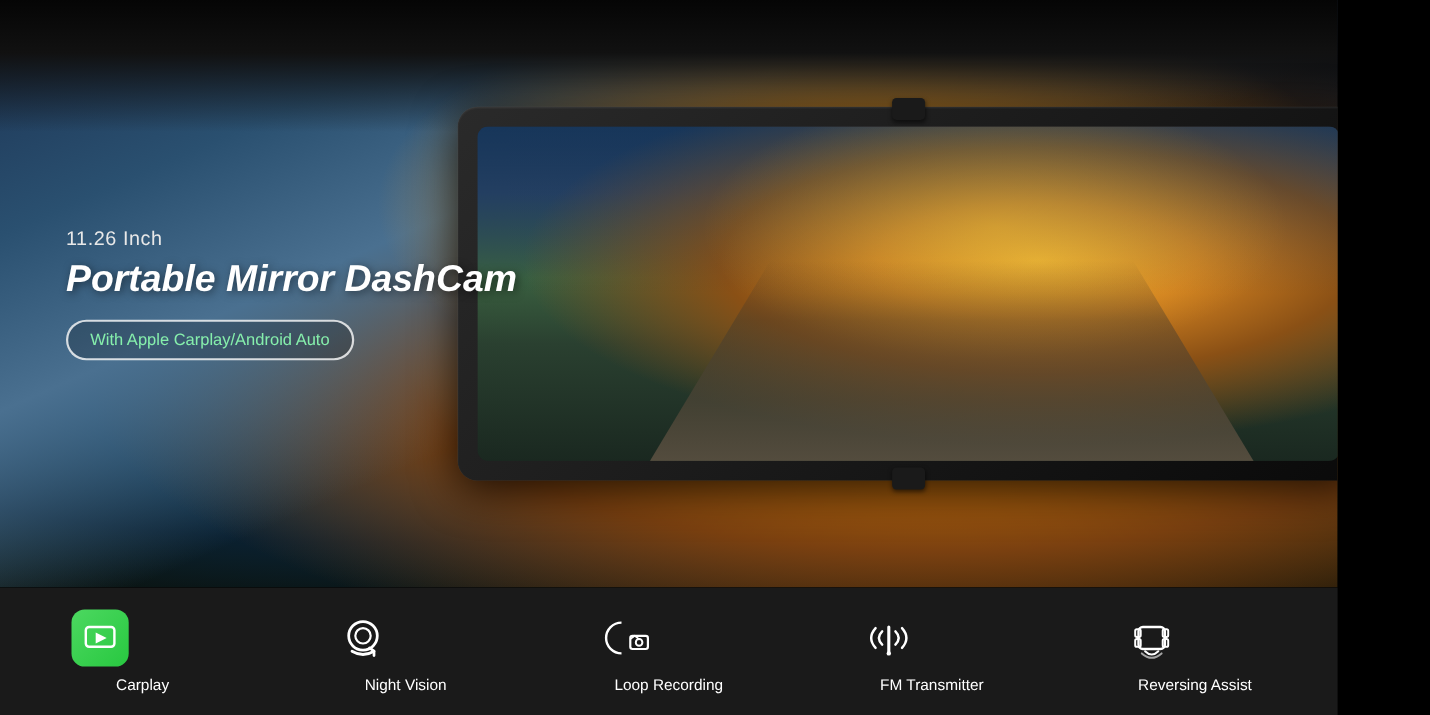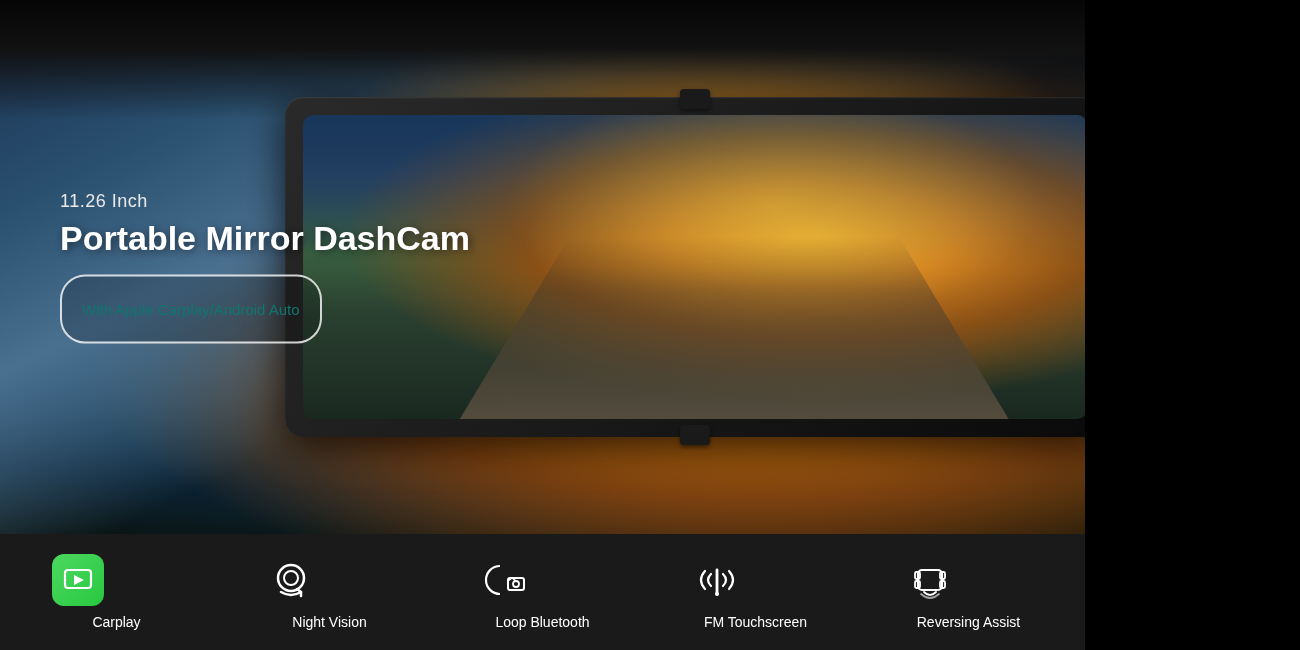--- a/index.html
+++ b/index.html
@@ -5,21 +5,21 @@
     * { margin: 0; padding: 0; box-sizing: border-box; }
     body {
       width: 1300px;
       height: 650px;
       overflow: hidden;
       font-family: Arial, sans-serif;
       background: #000;
     }
 
     .main-container {
-      width: 1085px;
+      width: 1216px;
       height: 650px;
       position: relative;
       display: flex;
       flex-direction: column;
     }
 
     
     .hero {
       flex: 1;
       position: relative;
@@ -75,30 +75,31 @@
       letter-spacing: 0.5px;
     }
 
     .hero-text .main-title {
       font-size: 34px;
       font-weight: 700;
       line-height: 1.2;
       margin-bottom: 16px;
       color: #ffffff;
       text-shadow: 2px 2px 8px rgba(0,0,0,0.5);
+      font-style: italic;
     }
 
     .hero-text .badge {
       display: inline-block;
       border: 2px solid rgba(255,255,255,0.8);
       border-radius: 25px;
-      padding: 24px 20px;
+      padding: 8px 20px;
       font-size: 15px;
       font-weight: 500;
-      color: #0f766e;
+      color: #86efac;
       background: rgba(0,0,0,0.2);
     }
 
     
     .mirror-device {
       position: absolute;
       right: -20px;
       top: 50%;
       transform: translateY(-50%);
       width: 820px;
@@ -295,39 +296,39 @@
       <div class="feature-icon">
         <svg viewBox="0 0 48 48" fill="none" xmlns="http://www.w3.org/2000/svg" width="48" height="48">
 
           <path d="M20 10 A14 14 0 1 0 20 38 A10 10 0 1 1 20 10Z" stroke="white" stroke-width="2.2" fill="none"></path>
 
           <rect x="28" y="22" width="16" height="12" rx="2" stroke="white" stroke-width="2" fill="none"></rect>
           <circle cx="36" cy="28" r="3" stroke="white" stroke-width="1.8" fill="none"></circle>
           <polyline points="28,25 32,22 36,25" stroke="white" stroke-width="1.5" fill="none"></polyline>
         </svg>
       </div>
-      <div class="feature-label">Loop Bluetooth</div>
+      <div class="feature-label">Loop Recording</div>
     </div>
 
     <div class="feature-item">
       <div class="feature-icon">
         <svg viewBox="0 0 48 48" fill="none" xmlns="http://www.w3.org/2000/svg" width="48" height="48">
 
           <line x1="24" y1="14" x2="24" y2="38" stroke="white" stroke-width="2.8" stroke-linecap="round"></line>
 
           <path d="M18 18 Q12 24 18 30" stroke="white" stroke-width="2.2" stroke-linecap="round" fill="none"></path>
           <path d="M12 15 Q4 24 12 33" stroke="white" stroke-width="2.2" stroke-linecap="round" fill="none"></path>
 
           <path d="M30 18 Q36 24 30 30" stroke="white" stroke-width="2.2" stroke-linecap="round" fill="none"></path>
           <path d="M36 15 Q44 24 36 33" stroke="white" stroke-width="2.2" stroke-linecap="round" fill="none"></path>
 
           <circle cx="24" cy="38" r="2" fill="white"></circle>
         </svg>
       </div>
-      <div class="feature-label">FM Touchscreen</div>
+      <div class="feature-label">FM Transmitter</div>
     </div>
 
     <div class="feature-item">
       <div class="feature-icon">
         <svg viewBox="0 0 48 48" fill="none" xmlns="http://www.w3.org/2000/svg" width="48" height="48">
 
           <rect x="12" y="14" width="24" height="20" rx="4" stroke="white" stroke-width="2.2" fill="none"></rect>
 
           <rect x="9" y="16" width="5" height="7" rx="1.5" stroke="white" stroke-width="1.8" fill="none"></rect>
           <rect x="34" y="16" width="5" height="7" rx="1.5" stroke="white" stroke-width="1.8" fill="none"></rect>

